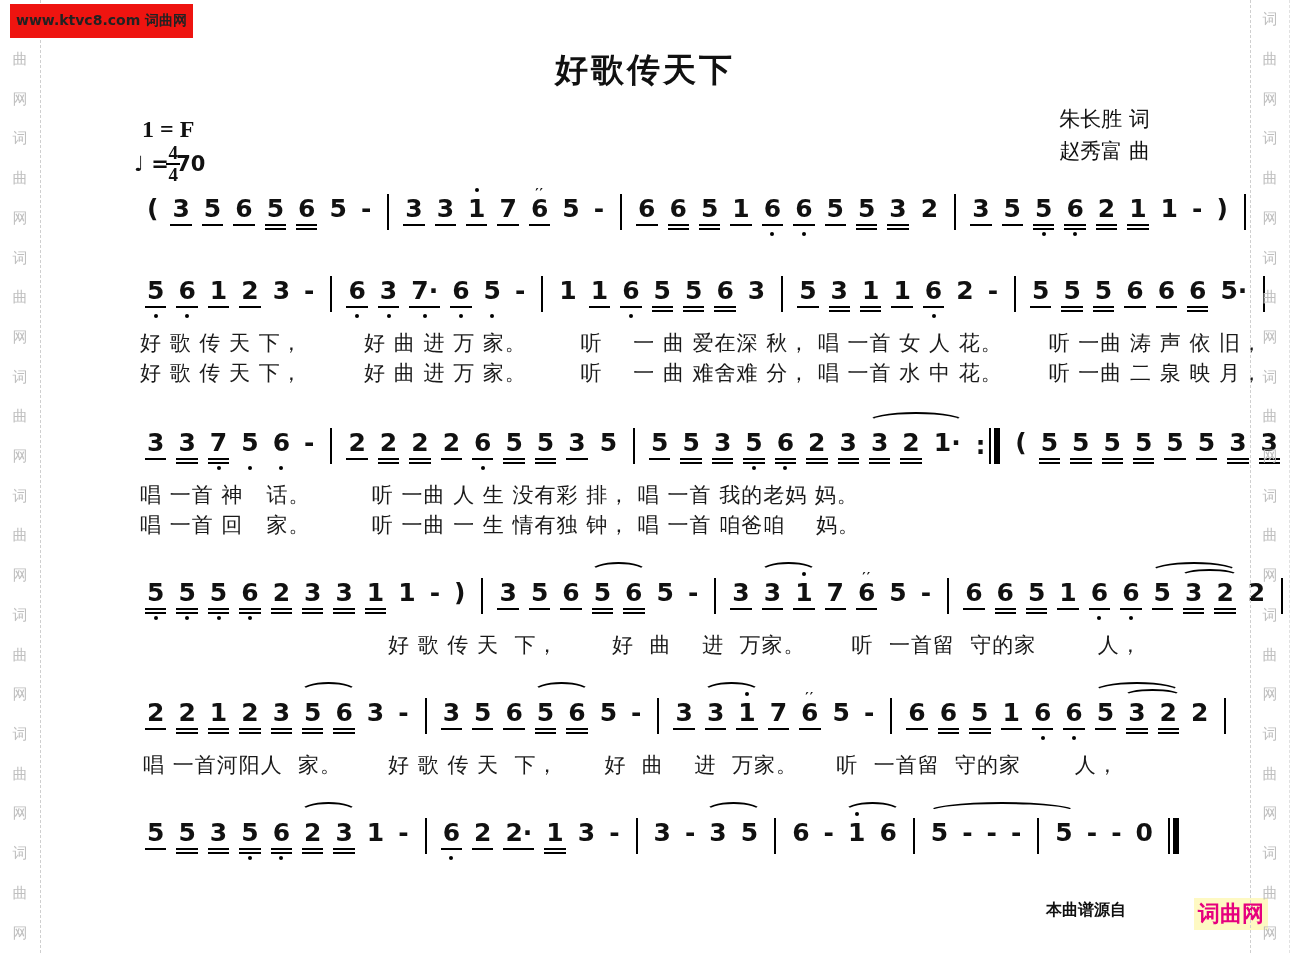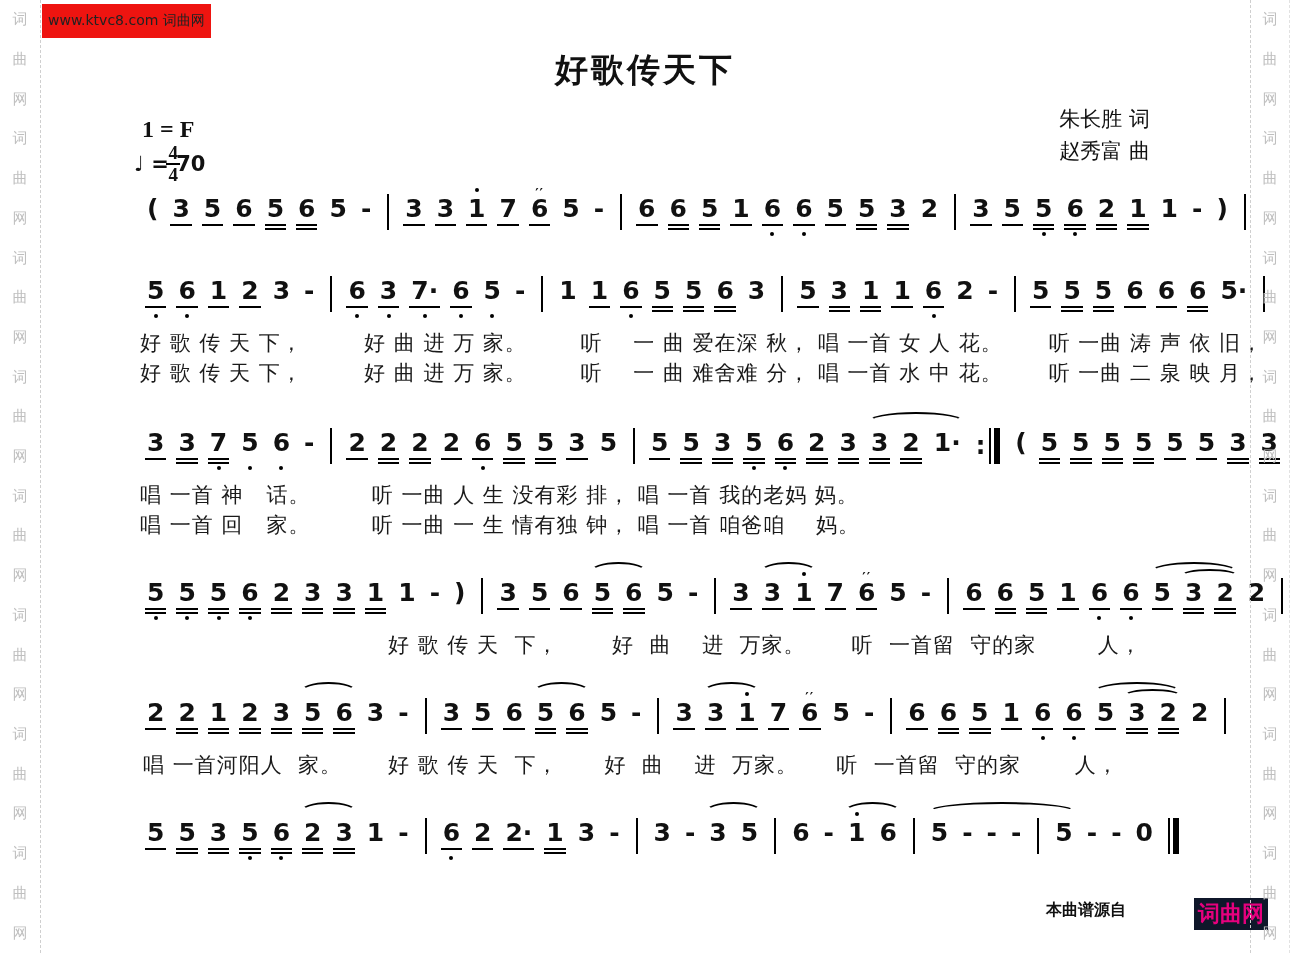--- a/index.html
+++ b/index.html
@@ -6,21 +6,21 @@
   .sheet{position:relative;width:1290px;height:953px;background:#fff;overflow:hidden;
          font-family:"DejaVu Sans","Liberation Sans",sans-serif;color:#111;}
   
   .side-strip{position:absolute;top:0;bottom:0;display:flex;flex-direction:column;
               justify-content:space-around;align-items:center;color:#bfbfbf;
               font-size:15px;z-index:1;}
   .side-strip.left{left:0;width:40px;border-right:1px dashed #cfcfcf;}
   .side-strip.right{right:0;width:38px;border-left:1px dashed #cfcfcf;border-right:1px dashed #e2e2e2;}
   
   .site-mark{position:absolute;left:10px;top:4px;background:#ee1410;color:#222;
-             font-weight:normal;font-size:14px;padding:8px 6px;z-index:2;white-space:nowrap;margin-left:32px;}
+             font-weight:bold;font-size:14px;padding:8px 6px;z-index:2;white-space:nowrap;}
   
   .title{position:absolute;left:0;right:0;top:48px;text-align:center;
          font-size:33px;font-weight:bold;letter-spacing:3px;}
   .credits{position:absolute;right:140px;top:104px;text-align:left;font-size:21px;line-height:1.5;}
   .keysig{position:absolute;left:142px;top:116px;font-family:"Liberation Serif","DejaVu Serif",serif;
           font-weight:bold;font-size:24px;display:flex;align-items:center;flex-direction:column;}
   .frac{display:inline-flex;flex-direction:column;text-align:center;font-size:19px;
         line-height:1.05;margin-left:10px;}
   .frac i{font-style:normal;padding:0 2px;}
   .frac i.num{border-bottom:2px solid #000;}
@@ -45,21 +45,21 @@
   .bar-grp .rd{font-style:normal;font-weight:bold;font-size:24px;line-height:1;margin-right:1px;}
   .slur{position:relative;display:inline-flex;align-items:flex-start;}
   .slur::before{content:"";position:absolute;top:-16px;left:3px;right:3px;height:16px;
                 border:2px solid transparent;border-top:2.5px solid #000;border-radius:50%;}
   .slur .slur::before{top:-9px;height:9px;border-top-width:2px;}
   .lyrics{margin-top:16px;}
   .lyric-row{white-space:pre;font-size:21px;letter-spacing:1px;line-height:30px;color:#1a1a1a;}
   
   .footer-src{position:absolute;left:1046px;top:900px;font-size:16px;font-weight:bold;}
   .footer-site{position:absolute;left:1194px;top:898px;font-size:22px;font-weight:bold;
-               color:#e6007e;background:#0f172a;padding:1px 4px;}
+               color:#e6007e;background:#fef9c3;padding:1px 4px;}
 </style>
 </head>
 <body>
 
 <div class="sheet">
 
   <div class="side-strip left">
       <span>词</span>
       <span>曲</span>
       <span>网</span>

